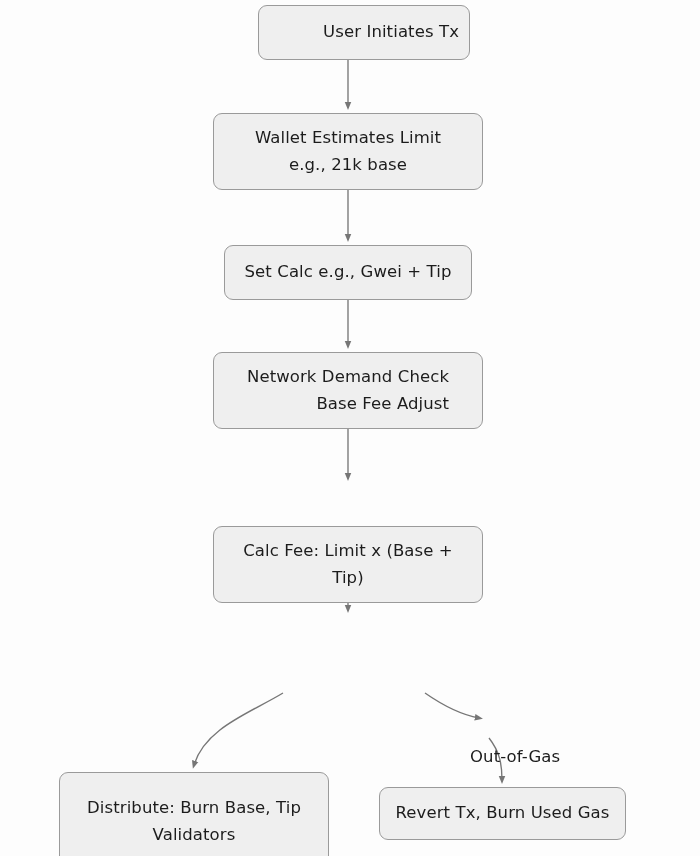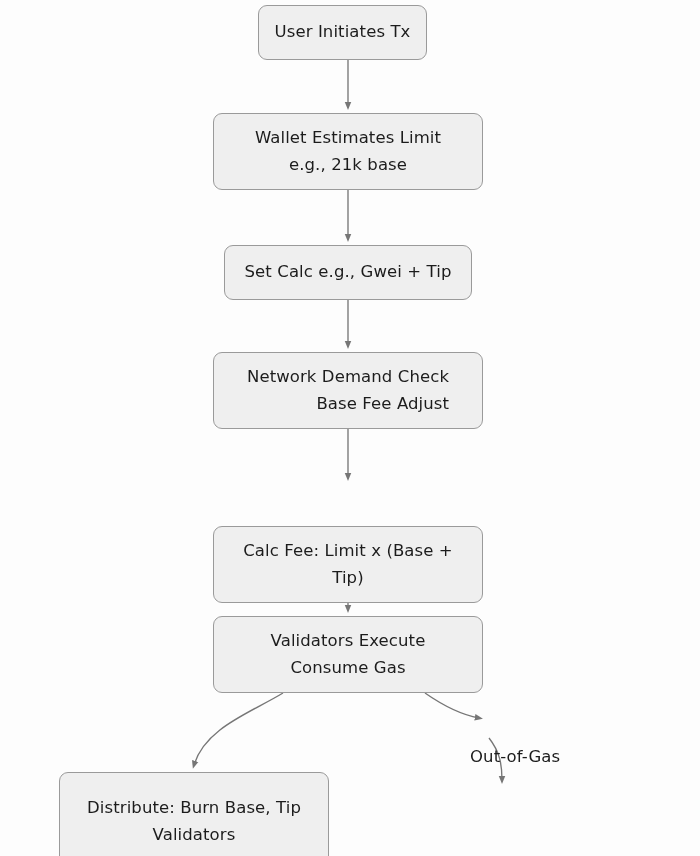--- a/index.html
+++ b/index.html
@@ -69,21 +69,21 @@
       <path d="M348,190 L348,238"></path>
       <path d="M348,300 L348,345"></path>
       <path d="M348,429 L348,477"></path>
       <path d="M348,561 L348,609"></path>
       <path d="M283,693 C250,713 205,728 194,765"></path>
       <path d="M425,693 C448,709 468,716 479,718"></path>
       <path d="M489,738 C500,752 502,765 502,780"></path>
     </g>
   </svg>
 
-  <div class="node" style="left:258px; top:5px; width:169px; height:55px;">
+  <div class="node" style="left:258px; top:5px; width:212px; height:55px;justify-content:flex-end;">
     <span class="label">User Initiates Tx</span>
   </div>
 
   <div class="node" style="left:213px; top:113px; width:270px; height:77px;">
     <span class="label">Wallet Estimates Limit
 e.g., 21k base</span>
   </div>
 
   <div class="node" style="left:224px; top:245px; width:248px; height:55px;">
     <span class="label">Set Calc e.g., Gwei + Tip</span>
@@ -92,26 +92,25 @@
   <div class="node" style="left:213px; top:352px; width:270px; height:77px;text-align:right;">
     <span class="label">Network Demand Check
 Base Fee Adjust</span>
   </div>
 
   <div class="node" style="left:213px; top:484px; width:270px; height:77px;margin-top:42px;">
     <span class="label">Calc Fee: Limit x (Base +
 Tip)</span>
   </div>
 
-  <div class="node" style="left:213px; top:616px; width:270px; height:77px;">
-    <span class="label">Validators Execute
-Consume Gas</span>
-  </div>
 
   <div class="node" style="left:59px; top:772px; width:270px; height:99px;">
     <span class="label">Distribute: Burn Base, Tip
 Validators</span>
   </div>
 
+  <div class="node" style="left:379px; top:787px; width:247px; height:53px;">
+    <span class="label">Revert Tx, Burn Used Gas</span>
+  </div>
 
   <div class="edge-label" style="left:470px; top:723px;margin-top:24px;">Out-of-Gas</div>
 
 </div>
 
 </body></html>

